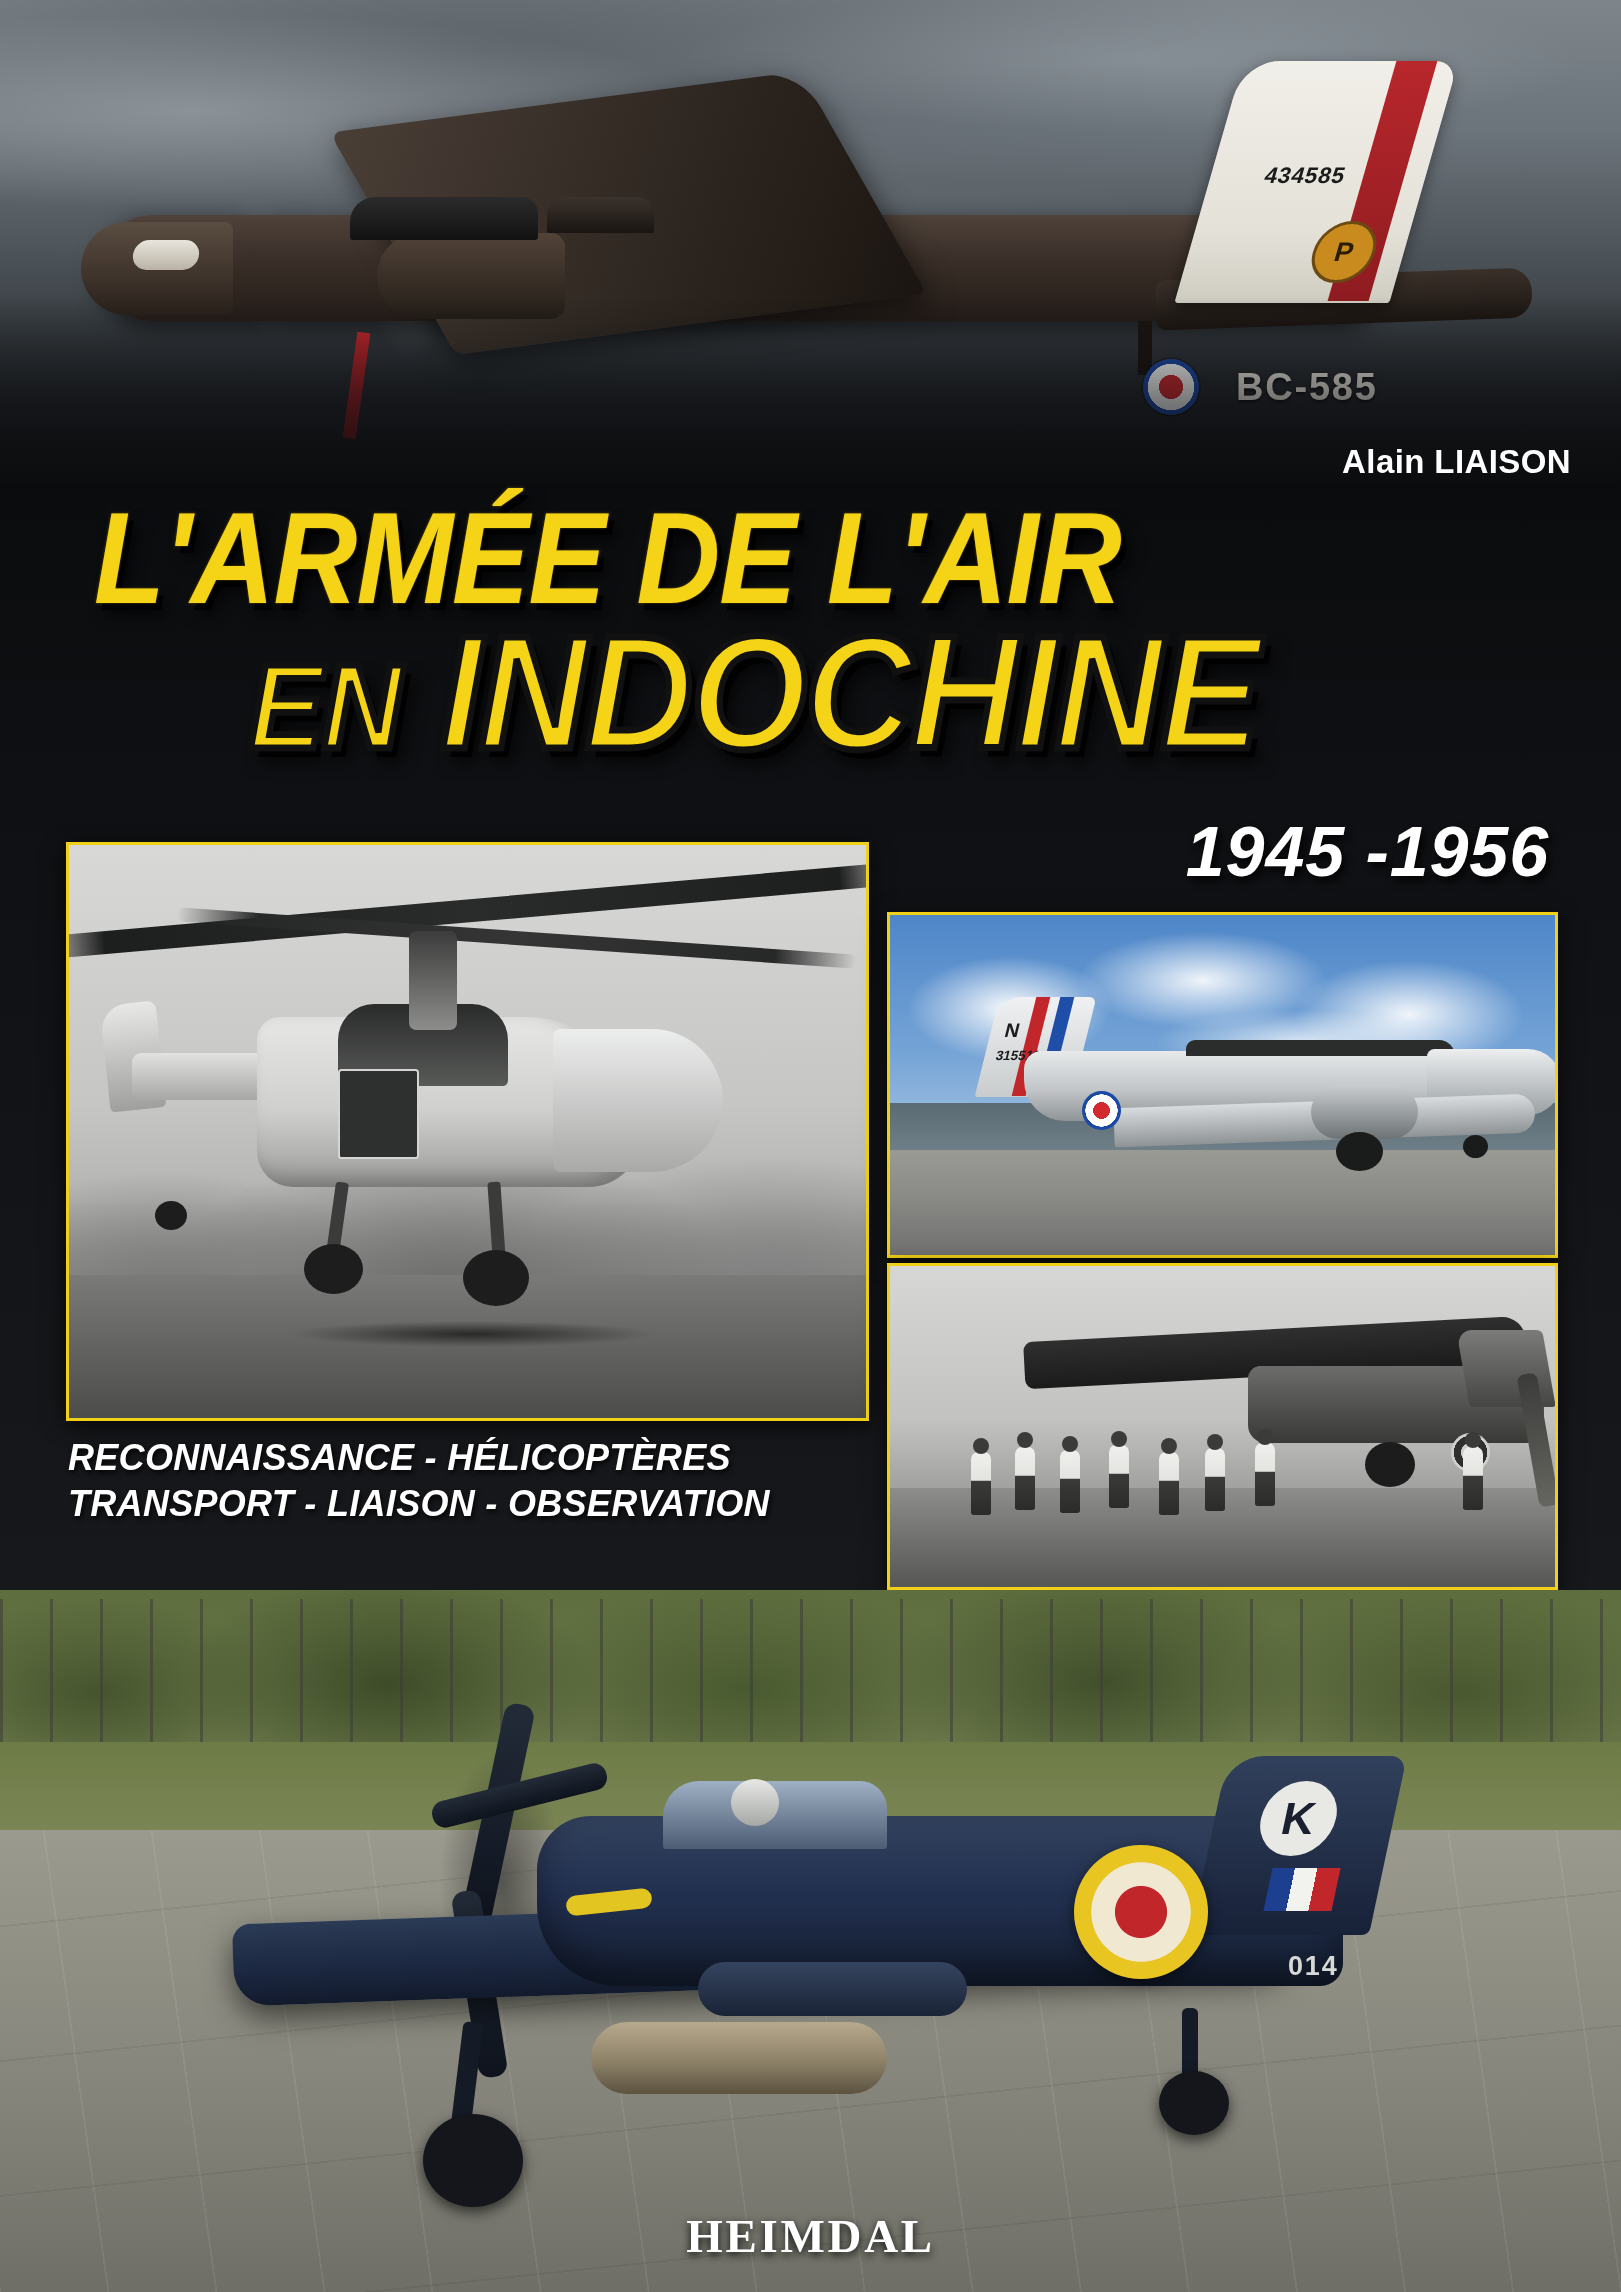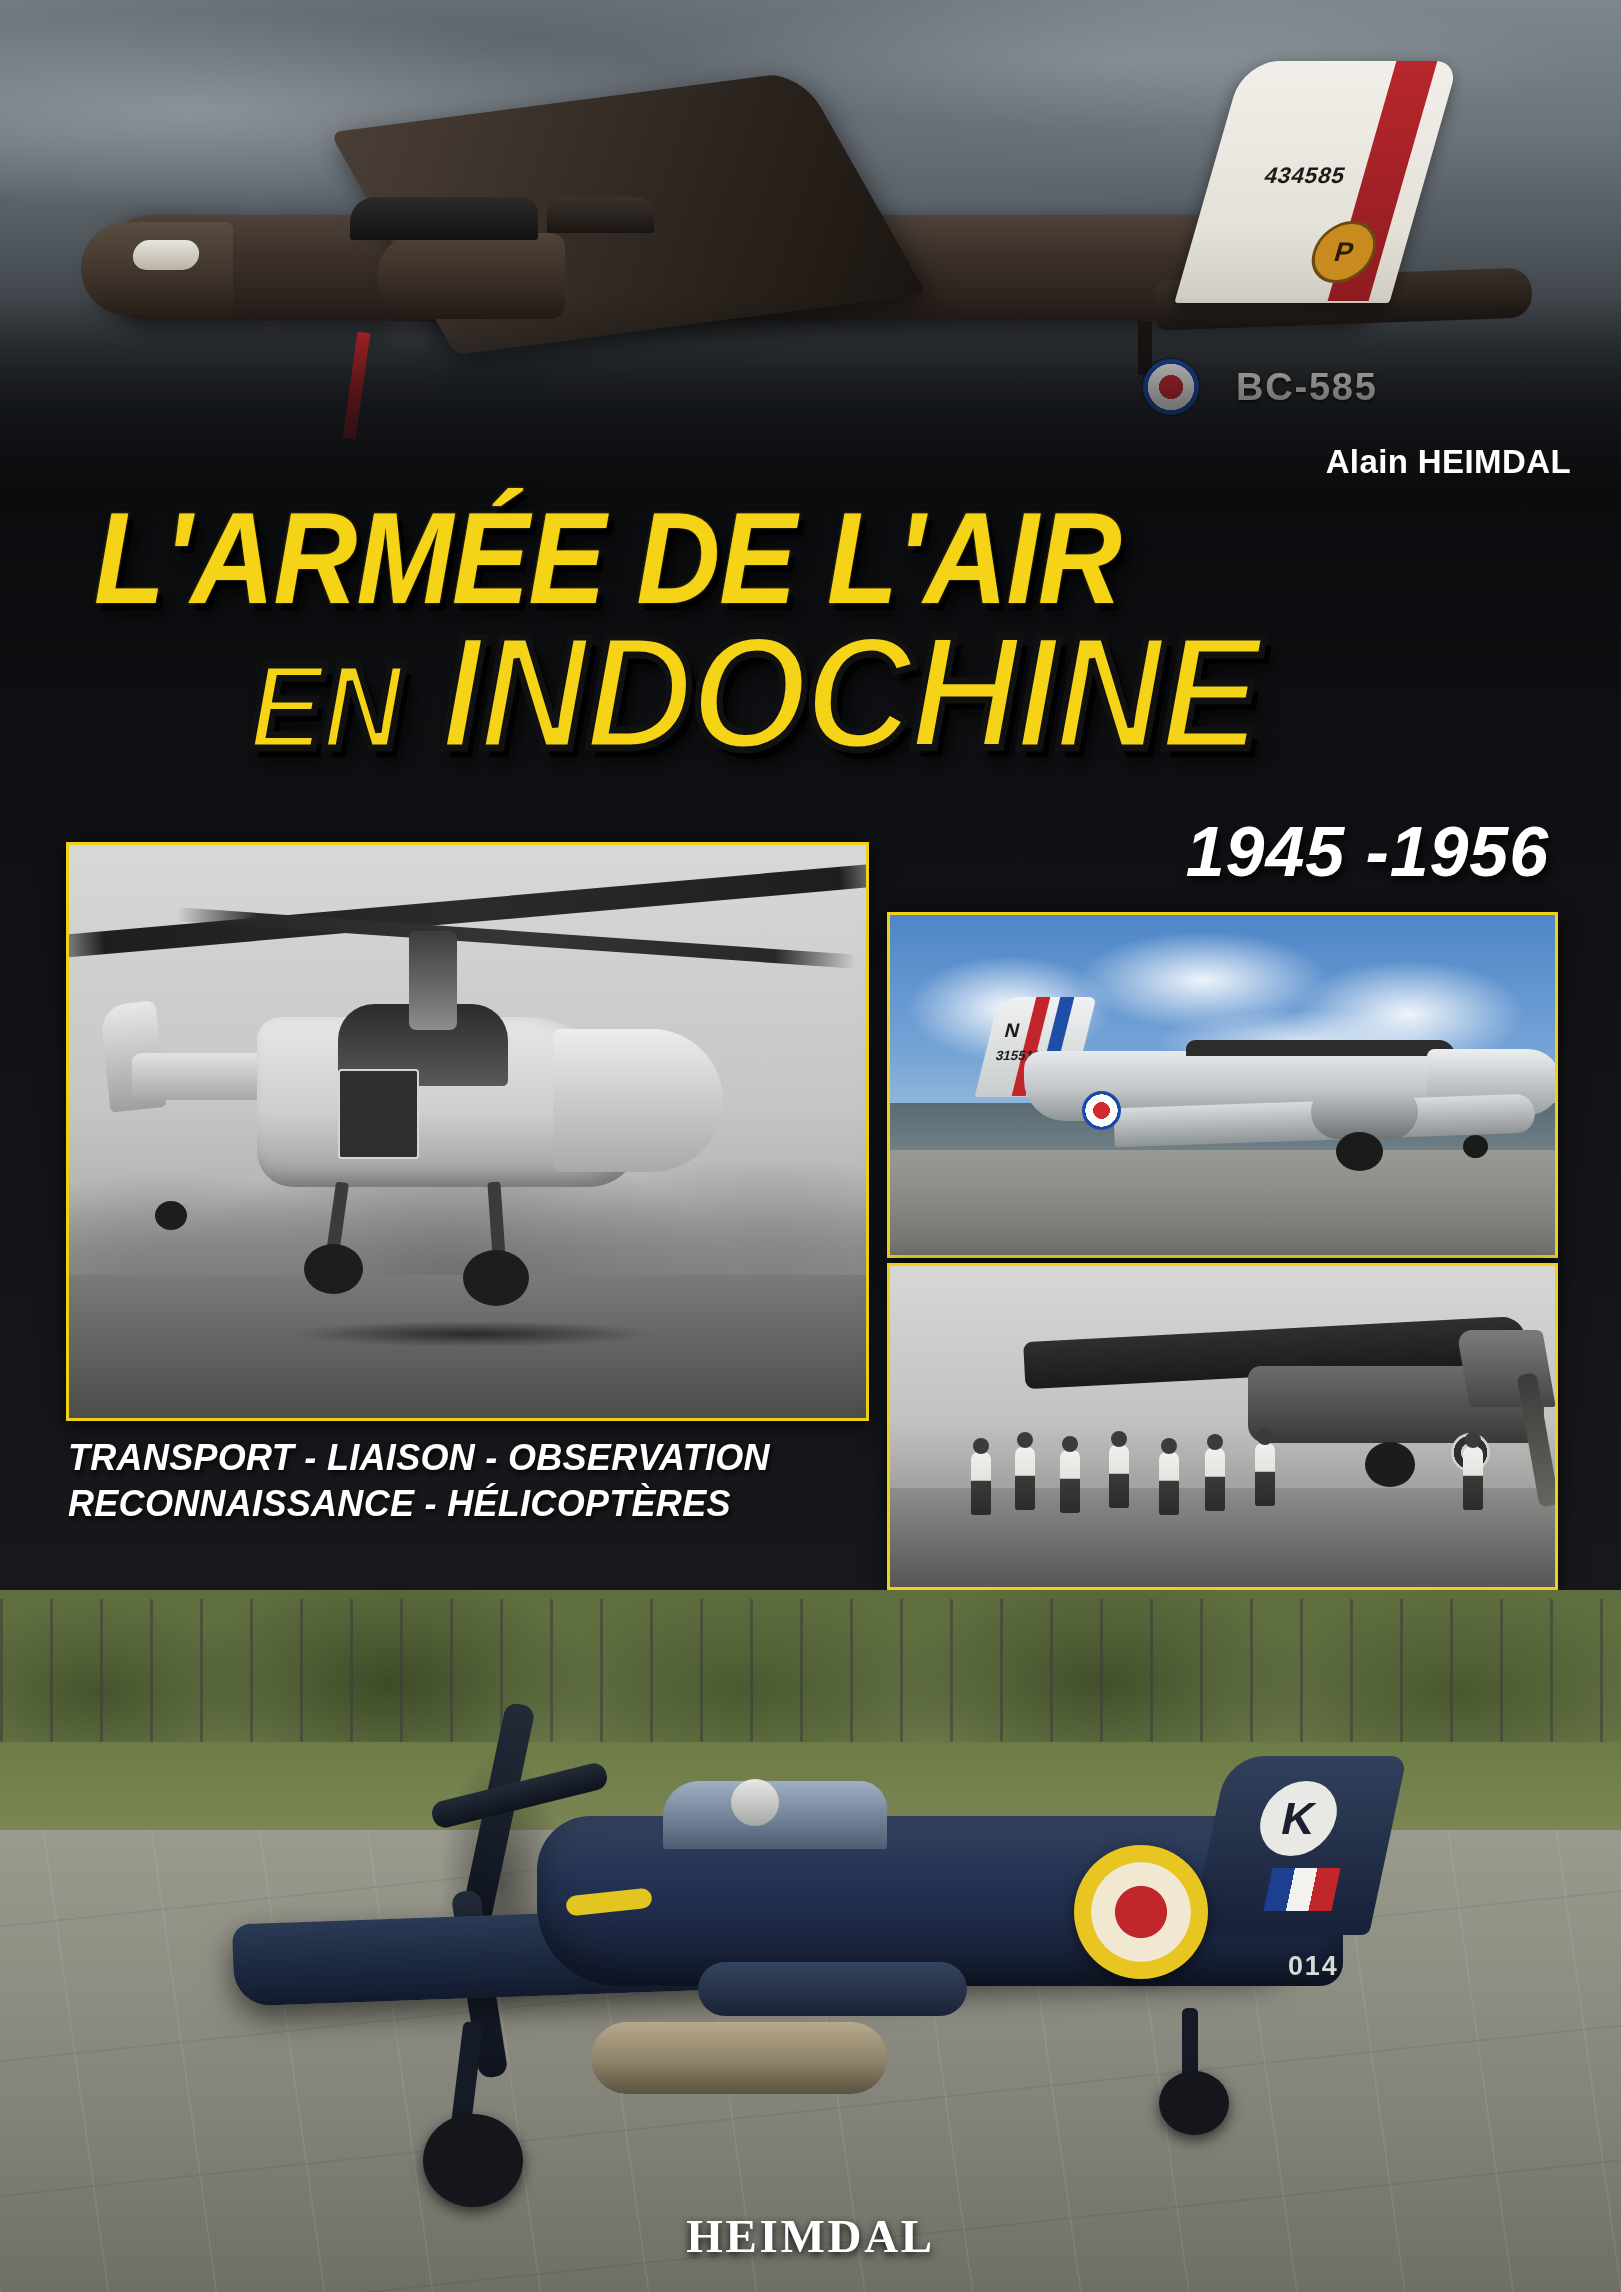--- a/index.html
+++ b/index.html
@@ -546,21 +546,21 @@
       <div class="tailcircle">P</div>
       <div class="gear"></div>
       <div class="cocarde"></div>
       <div class="bcnum">BC-585</div>
     </div>
     <div class="top-fade"></div>
   </div>
 
   <div class="mid"></div>
 
-  <div class="author">Alain HEIMDAL</div>
+  <div class="author">Alain LIAISON</div>
 
   <div class="title-wrap">
     <div class="t-line1">L'ARMÉE DE L'AIR</div>
     <div class="t-line2">
       <span class="t-en">EN</span>
       <span>INDOCHINE</span>
     </div>
   </div>
 
   <div class="years">1945 -1956</div>
@@ -637,22 +637,22 @@
       <div class="man" style="left:365px;bottom:9px;">
           <span class="head"></span>
         </div>
       <div class="man" style="left:573px;bottom:5.4px;">
           <span class="head"></span>
         </div>
     </div>
   </div>
 
   <div class="subtitle">
+    <div>RECONNAISSANCE - HÉLICOPTÈRES</div>
     <div>TRANSPORT - LIAISON - OBSERVATION</div>
-    <div>RECONNAISSANCE - HÉLICOPTÈRES</div>
   </div>
 
   <div class="bottom-photo">
     <div class="bp-trees"></div>
     <div class="bp-fence"></div>
     <div class="bp-grass"></div>
     <div class="bp-ramp"></div>
   </div>
 
   <div class="bc">

